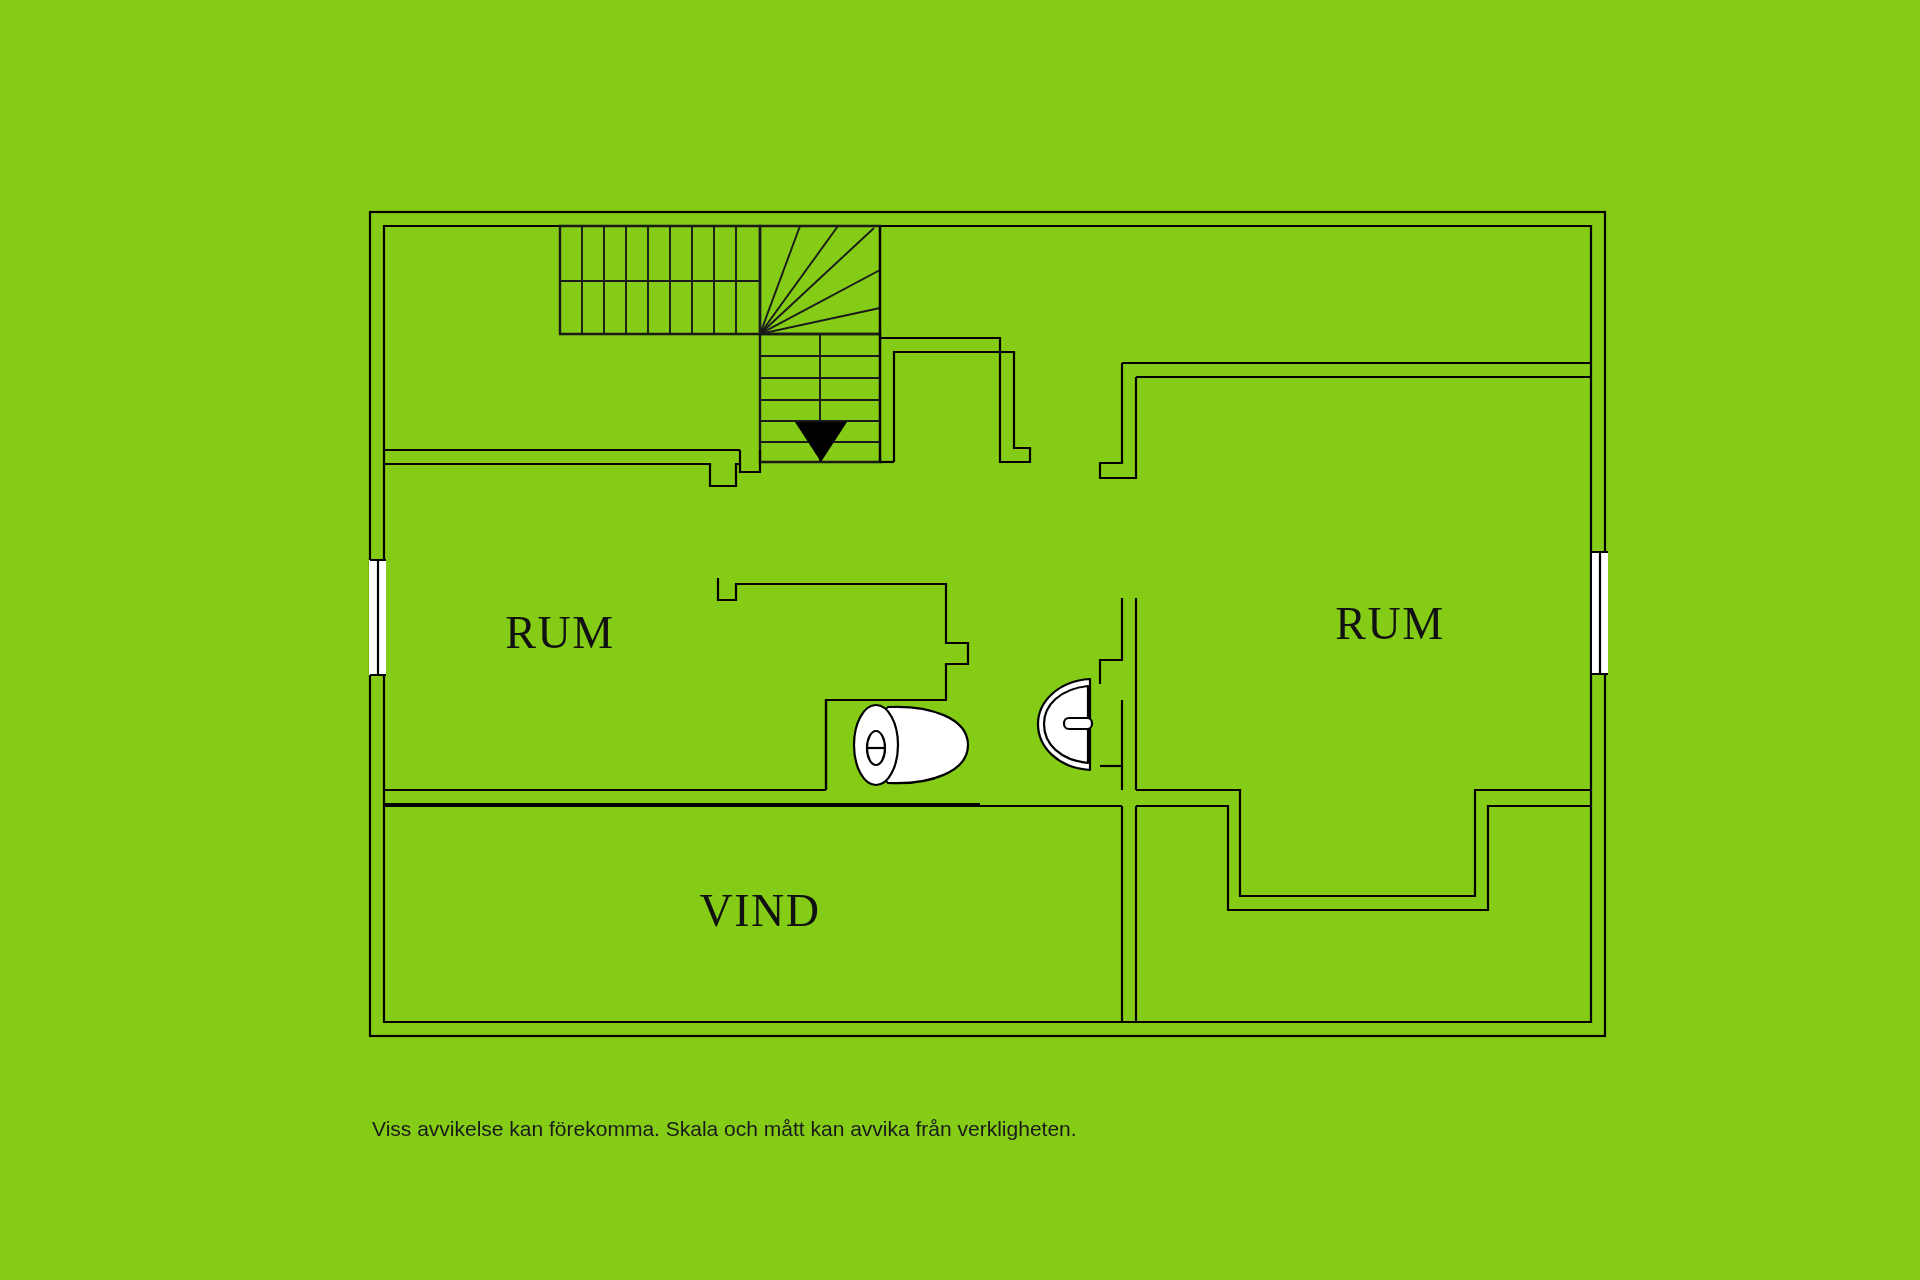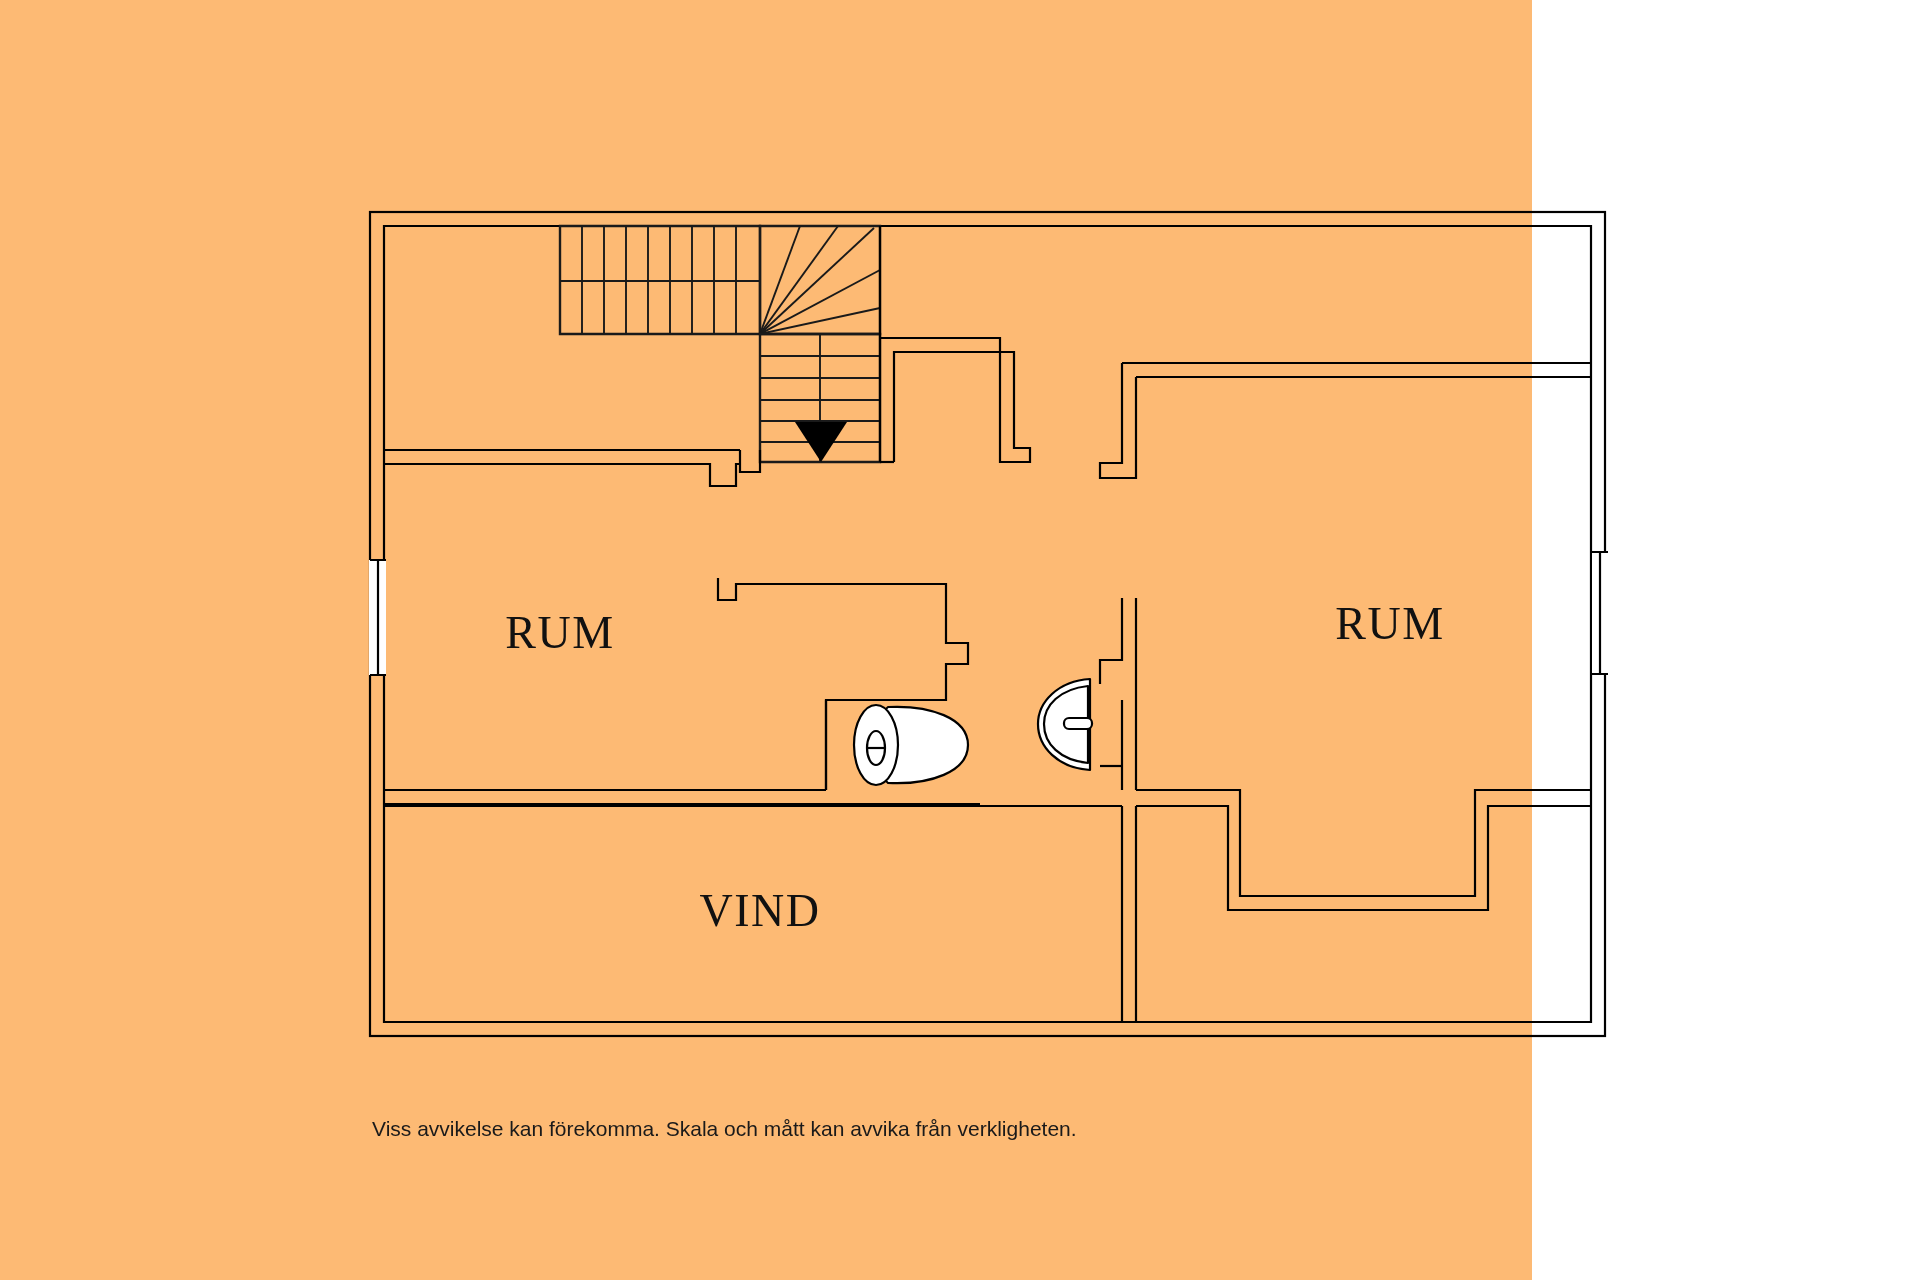--- a/index.html
+++ b/index.html
@@ -11,23 +11,23 @@
   body {
     width: 1920px;
     height: 1280px;
     font-family: "Liberation Sans", sans-serif;
     overflow: hidden;
     position: relative;
   }
   #plan-root {
     position: absolute;
     left: 0; top: 0;
-    width: 1532px;
+    width: 1920px;
     height: 1280px;
-    background: #fdba74;
+    background: #84cc16;
   }
   #floorplan-svg {
     position: absolute;
     left: 0;
     top: 0;
     width: 1920px;
     height: 1280px;
     display: block;
   }
   .room-label {

